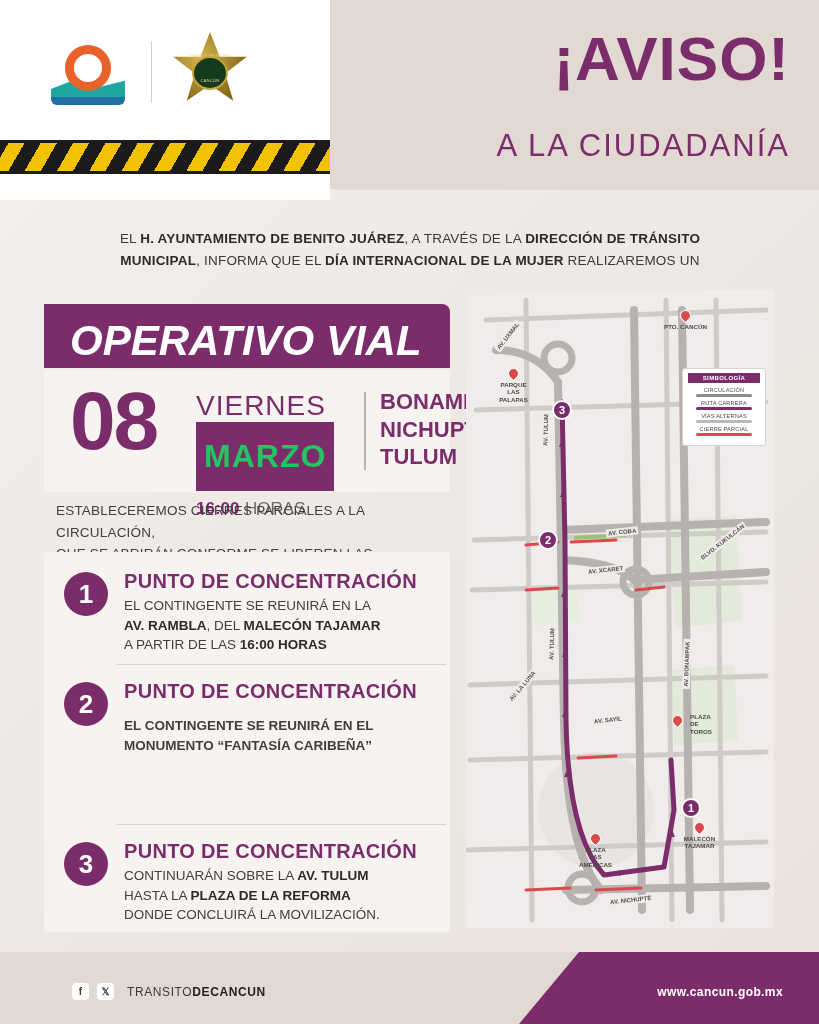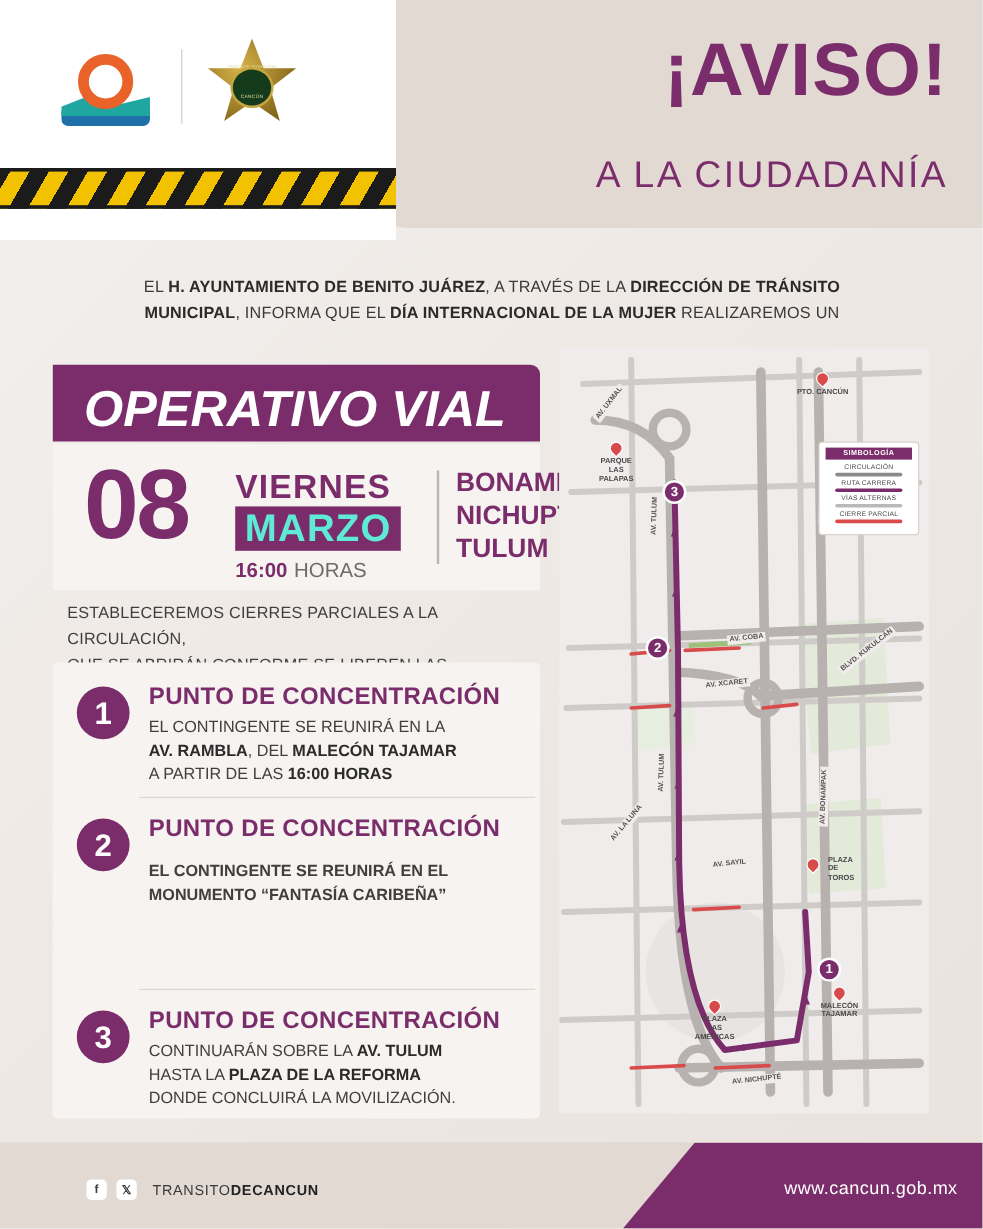--- a/index.html
+++ b/index.html
@@ -120,24 +120,24 @@
   .date-card {
     position: absolute; top: 370px; left: 44px; width: 406px; height: 122px;
     background: #f6f3f1;
   }
   .day-num {
     position: absolute; top: 10px; left: 26px;
     font-size: 82px; font-weight: bold; color: #7b2d6b; line-height: 1;
     letter-spacing: -2px;
   }
   .date-mid { position: absolute; top: 20px; left: 152px; }
-  .viernes { font-size: 28px; font-weight: bold; color: #7b2d6b; letter-spacing: 1px; }
+  .viernes { font-size: 28px; font-weight: normal; color: #7b2d6b; letter-spacing: 1px; }
   .marzo {
-    font-size: 32px; font-weight: bold; color: #5eead4;
-    background: #7b2d6b; display: inline-block; padding: 0 8px; letter-spacing: 1px;
+    font-size: 32px; font-weight: bold; color: #22c55e;
+    background: #7b2d6b; display: inline-block; padding: 16px 8px; letter-spacing: 1px;
   }
   .hora { font-size: 20px; font-weight: bold; color: #7b2d6b; }
   .hora span { font-weight: normal; color: #6c6c6c; font-size: 17px; }
   .date-divider {
     position: absolute; top: 22px; left: 320px; width: 2px; height: 78px; background: #bdb3ae;
   }
   .streets {
     position: absolute; top: 18px; left: 336px;
     font-size: 22px; font-weight: bold; color: #7b2d6b; line-height: 1.25;
   }
@@ -225,22 +225,22 @@
     display: flex; align-items: center; gap: 8px;
   }
   .soc-ic {
     width: 17px; height: 17px; border-radius: 4px; background: #ffffff;
     color: #3a3a3a; font-size: 10px; font-weight: bold;
     display: flex; align-items: center; justify-content: center;
   }
   .soc-txt { font-size: 12px; color: #3a3a3a; letter-spacing: .6px; margin-left: 5px; }
   .soc-txt b { color: #222; text-align: right; }
   .site {
-    position: absolute; bottom: 25px; right: 21px;
-    color: #ffffff; font-size: 15px; font-weight: normal; letter-spacing: .4px;
+    position: absolute; bottom: 25px; right: 36px;
+    color: #ffffff; font-size: 12px; font-weight: bold; letter-spacing: .4px;
   }
 </style>
 </head>
 <body>
 
 <div class="page">
 
   <div class="header">
     <div class="header-right-panel"></div>
     <div class="header-white-wrap"></div>

